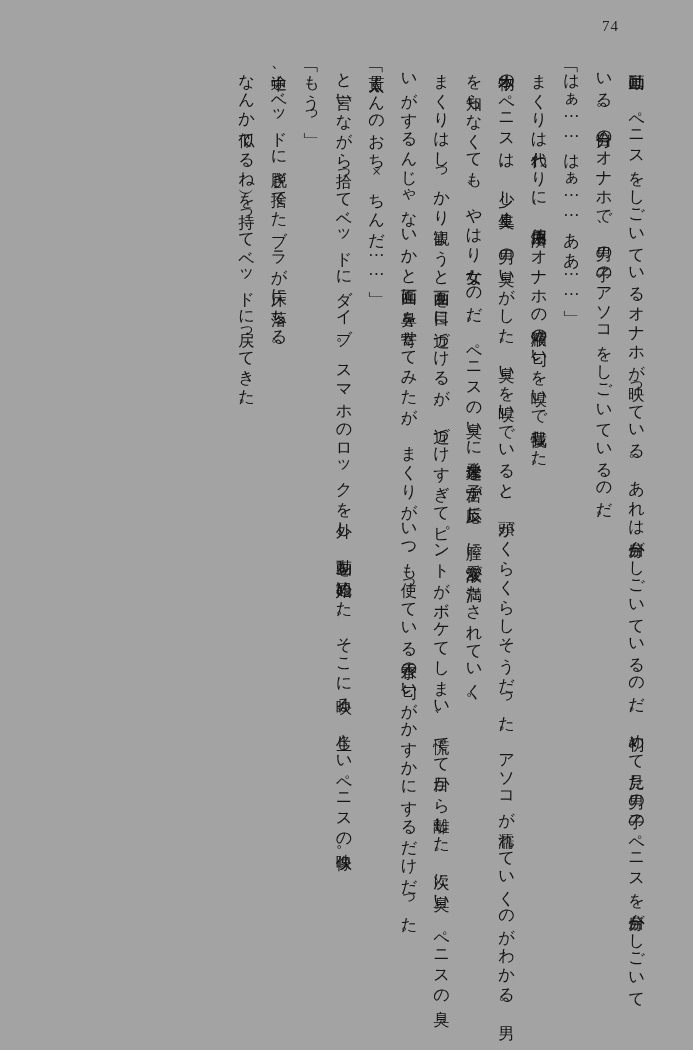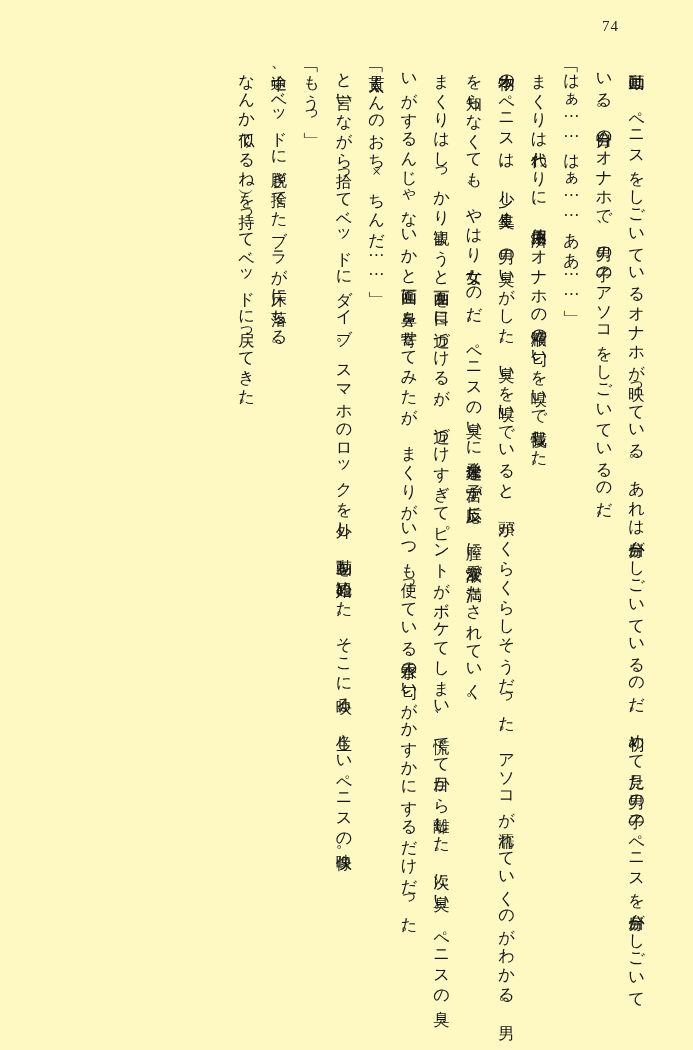--- a/index.html
+++ b/index.html
@@ -14,21 +14,21 @@
     color: #1a1a1a;
     position: relative;
     overflow: hidden;
   }
   .page {
     position: absolute;
     left: 0;
     top: 0;
     width: 693px;
     height: 1050px;
-    background: #fef9c3;
+    background: #a3a3a3;
   }
   .page-number {
     position: absolute;
     top: 18px;
     right: 74px;
     font-size: 15px;
     letter-spacing: 1px;
     color: #222;
     font-family: "Liberation Serif", "DejaVu Serif", serif;
   }

